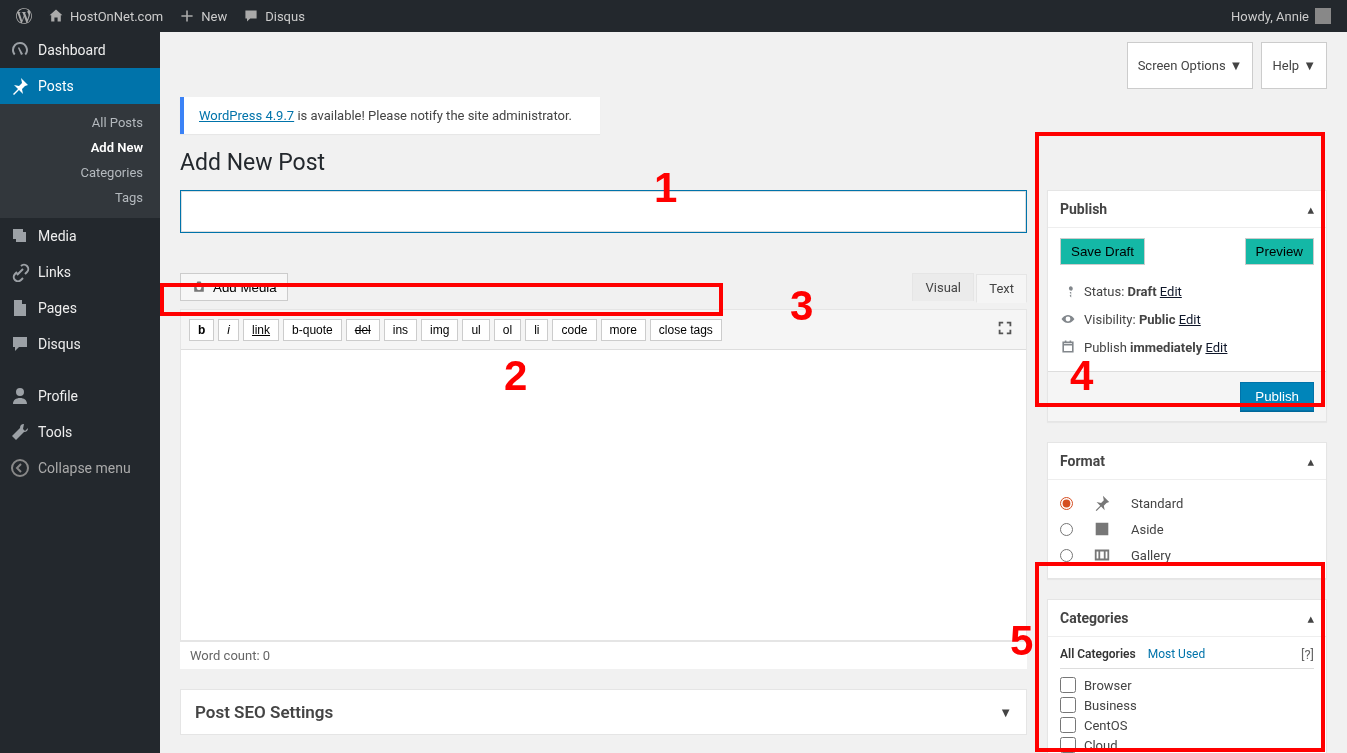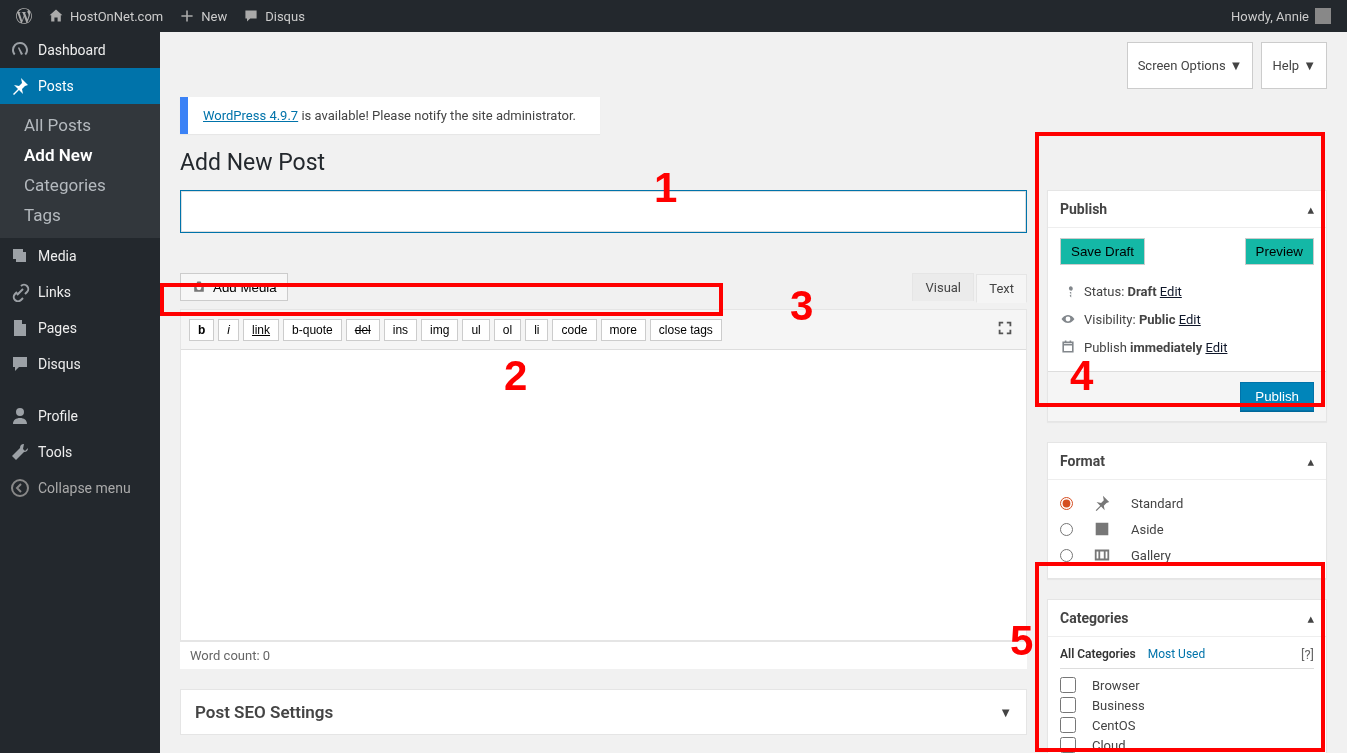--- a/index.html
+++ b/index.html
@@ -7,27 +7,27 @@
 #adminbar { position: fixed; top: 0; left: 0; right: 0; height: 32px; background: #23282d; color: #eee; display: flex; align-items: center; padding: 0 8px; z-index: 100; }
 #adminbar .ab-item { display: flex; align-items: center; gap: 6px; padding: 0 8px; height: 32px; cursor: pointer; color: #ccc; }
 #adminbar .spacer { flex: 1; }
 #adminbar svg { width: 16px; height: 16px; fill: #aaa; }
 #sidebar { position: fixed; top: 32px; left: 0; bottom: 0; width: 160px; background: #23282d; color: #eee; }
 .menu-item { display: flex; align-items: center; gap: 8px; padding: 8px 10px; color: #eee; cursor: pointer; font-size: 14px; }
 .menu-item.current { background: #0073aa; color: #fff; }
 .menu-item.current svg { fill: #fff; }
 .menu-item svg { width: 20px; height: 20px; fill: #9ca1a6; }
 .submenu { background: #32373c; padding: 6px 0 8px; }
-.submenu a { display: block; padding: 5px 24px; color: #b4b9be; font-size: 17px; cursor: pointer; }
+.submenu a { display: block; padding: 5px 17px; color: #b4b9be; font-size: 13px; cursor: pointer; text-align: right; }
 .submenu a.current { color: #fff; font-weight: 600; }
 .arrow-indicator { position: absolute; right: -8px; top: 50%; transform: translateY(-50%); width: 0; height: 0; border-top: 8px solid transparent; border-bottom: 8px solid transparent; border-right: 8px solid #f1f1f1; }
 #content { margin-left: 160px; margin-top: 32px; padding: 0 20px 20px; height: calc(100vh - 32px); overflow-y: auto; position: relative; }
 .top-buttons { display: flex; justify-content: flex-end; gap: 8px; padding: 10px 0 8px; }
 .top-buttons .btn { background: #fff; border: 1px solid #ccc; padding: 15px 10px; cursor: pointer; display: flex; align-items: center; gap: 4px; }
-.notice { background: #fff; border-left: 8px solid #3b82f6; box-shadow: 0 1px 1px rgba(0,0,0,.04); padding: 11px 15px; margin-bottom: 15px; max-width: 420px; }
+.notice { background: #fff; border-left: 4px solid #3b82f6; box-shadow: 0 1px 1px rgba(0,0,0,.04); padding: 11px 15px; margin-bottom: 15px; max-width: 420px; }
 .notice a { color: #0073aa; text-decoration: underline; }
 h1.page-title { font-size: 23px; font-weight: 400; color: #23282d; margin-bottom: 14px; }
 .edit-area { display: flex; gap: 20px; align-items: flex-start; }
 .main-col { flex: 1; min-width: 0; }
 .side-col { width: 280px; }
 #title-input { width: 100%; padding: 8px 10px; font-size: 20px; border: 1px solid #ddd; outline: none; }
 #title-wrap { border: 1px solid #0073aa; margin-bottom: 40px; }
 .add-media-btn { display: inline-flex; align-items: center; gap: 6px; background: #f7f7f7; border: 1px solid #ccc; padding: 5px 10px; cursor: pointer; margin-bottom: 8px; }
 .editor-tabs { float: right; }
 .editor-tabs .etab { display: inline-block; padding: 6px 12px; border: 1px solid #e5e5e5; border-bottom: none; background: #ebebeb; cursor: pointer; margin-left: -1px; }
@@ -56,21 +56,21 @@
 .pub-section svg { width: 16px; height: 16px; fill: #82878c; }
 .pub-footer { border-top: 1px solid #ddd; background: #f5f5f5; padding: 10px 12px; display: flex; justify-content: flex-end; }
 .format-item { display: flex; align-items: center; gap: 20px; padding: 4px 0; cursor: pointer; }
 .format-item input[type=radio] { accent-color: #d54e21; }
 .cat-tabs { display: flex; gap: 12px; border-bottom: 1px solid #ddd; padding: 0 0 6px; }
 .cat-tabs a { cursor: pointer; font-size: 12px; }
 .cat-tabs a.active { font-weight: 600; color: #333; }
 .cat-tabs a.secondary { color: #0073aa; }
 .cat-tabs .help { margin-left: auto; color: #666; }
 .cat-list { max-height: 120px; overflow-y: auto; padding-top: 6px; }
-.cat-item { display: flex; align-items: center; gap: 16px; padding: 2px 0; }
+.cat-item { display: flex; align-items: center; gap: 8px; padding: 2px 0; }
 .cat-item input[type=checkbox] { width: 16px; height: 16px; }
 .annot { position: absolute; font-family: Arial, sans-serif; font-size: 42px; font-weight: 900; color: #ff0000; pointer-events: none; z-index: 50; }
 .annot-box { position: absolute; border: 4px solid #ff0000; pointer-events: none; z-index: 49; }
 </style>
 </head>
 <body>
 
 <div id="adminbar">
   <div class="ab-item">
     <svg viewBox="0 0 20 20">

